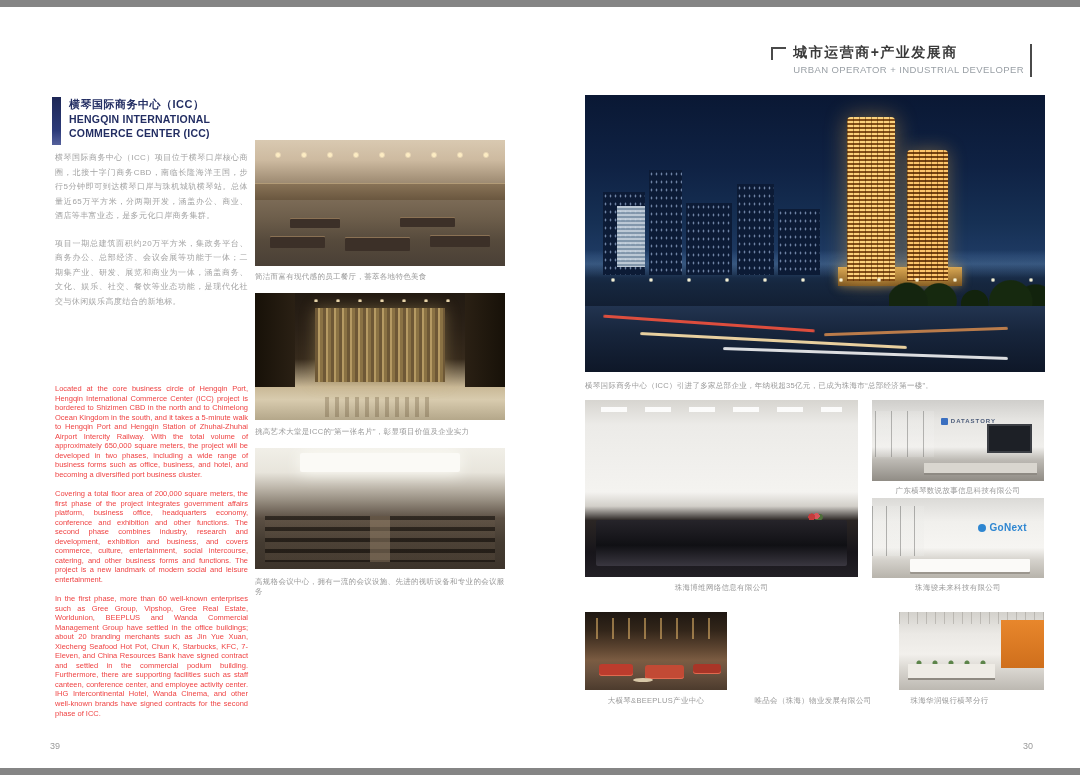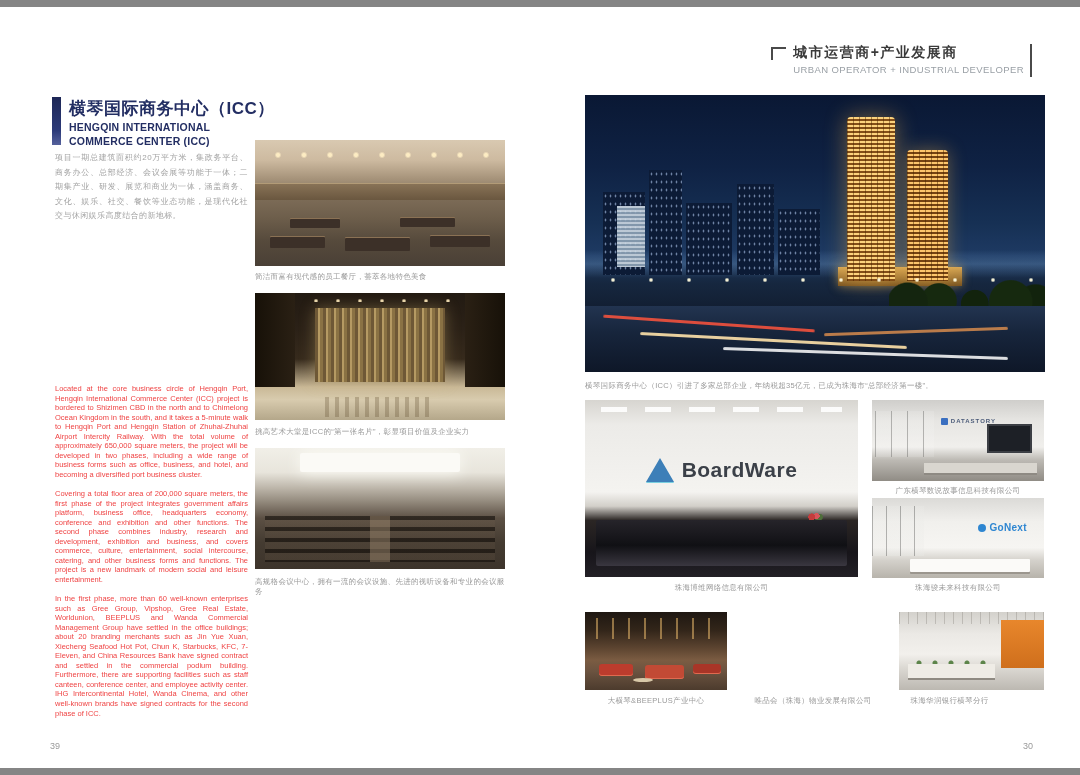--- a/index.html
+++ b/index.html
@@ -13,21 +13,21 @@
   .hdr{position:absolute;top:44px;right:48px;display:flex;align-items:flex-start;}
   .hdr-bracket{width:13px;height:11px;border-left:2px solid #4a4a4a;border-top:2px solid #4a4a4a;margin:3px 7px 0 0;}
   .hdr-text{}
   .hdr-cn{font-size:14px;font-weight:bold;color:#3a3a3a;letter-spacing:1.5px;}
   .hdr-en{font-size:9.5px;color:#9aa0a6;letter-spacing:.4px;margin-top:2px;}
   .hdr-bar{width:2px;height:33px;background:#4a4a4a;margin-left:6px;}
 
   
   .art-title{position:absolute;left:52px;top:97px;display:flex;}
   .art-bar{width:9px;height:48px;background:linear-gradient(180deg,#1d2756 0%,#2c3a79 70%,#55619c 100%);margin-right:8px;}
-  .t-cn{font-size:17px;font-weight:bold;color:#232e63;letter-spacing:.5px;}
+  .t-cn{font-size:11px;font-weight:bold;color:#232e63;letter-spacing:.5px;}
   .t-en{font-size:10.5px;font-weight:bold;color:#232e63;letter-spacing:.2px;line-height:1.35;}
 
   
   .col-cn{position:absolute;left:55px;top:151px;width:193px;color:#a3a3a3;}
   .col-cn p{margin:0 0 13px 0;font-size:8px;line-height:1.82;letter-spacing:.4px;text-align:justify;}
   .col-en{position:absolute;left:55px;top:384px;width:193px;color:#ef4444;}
   .col-en p{margin:0 0 10px 0;font-size:7.5px;line-height:1.27;text-align:justify;}
 
   
   .photo{position:absolute;overflow:hidden;}
@@ -192,20 +192,21 @@
   <div class="art-title">
     <div class="art-bar"></div>
     <div>
       <div class="t-cn">横琴国际商务中心（ICC）</div>
       <div class="t-en">HENGQIN INTERNATIONAL</div>
       <div class="t-en">COMMERCE CENTER (ICC)</div>
     </div>
   </div>
 
   <div class="col-cn">
+    <p>横琴国际商务中心（ICC）项目位于横琴口岸核心商圈，北接十字门商务CBD，南临长隆海洋王国，步行5分钟即可到达横琴口岸与珠机城轨横琴站。总体量近65万平方米，分两期开发，涵盖办公、商业、酒店等丰富业态，是多元化口岸商务集群。</p>
     <p>项目一期总建筑面积约20万平方米，集政务平台、商务办公、总部经济、会议会展等功能于一体；二期集产业、研发、展览和商业为一体，涵盖商务、文化、娱乐、社交、餐饮等业态功能，是现代化社交与休闲娱乐高度结合的新地标。</p>
   </div>
 
   <div class="col-en">
     <p>Located at the core business circle of Hengqin Port, Hengqin International Commerce Center (ICC) project is bordered to Shizimen CBD in the north and to Chimelong Ocean Kingdom in the south, and it takes a 5-minute walk to Hengqin Port and Hengqin Station of Zhuhai-Zhuhai Airport Intercity Railway. With the total volume of approximately 650,000 square meters, the project will be developed in two phases, including a wide range of business forms such as office, business, and hotel, and becoming a diversified port business cluster.</p>
     <p>Covering a total floor area of 200,000 square meters, the first phase of the project integrates government affairs platform, business office, headquarters economy, conference and exhibition and other functions. The second phase combines industry, research and development, exhibition and business, and covers commerce, culture, entertainment, social intercourse, catering, and other business forms and functions. The project is a new landmark of modern social and leisure entertainment.</p>
     <p>In the first phase, more than 60 well-known enterprises such as Gree Group, Vipshop, Gree Real Estate, Worldunion, BEEPLUS and Wanda Commercial Management Group have settled in the office buildings; about 20 branding merchants such as Jin Yue Xuan, Xiecheng Seafood Hot Pot, Chun K, Starbucks, KFC, 7-Eleven, and China Resources Bank have signed contract and settled in the commercial podium building. Furthermore, there are supporting facilities such as staff canteen, conference center, and employee activity center. IHG Intercontinental Hotel, Wanda Cinema, and other well-known brands have signed contracts for the second phase of ICC.</p>
   </div>
 
   <div class="photo ph-rest" style="left:255px;top:140px;width:250px;height:126px;">
@@ -251,24 +252,20 @@
     <div class="road"></div>
     <div class="trail tr1"></div>
     <div class="trail tr2"></div>
     <div class="trail tr3"></div>
     <div class="trail tr4"></div>
   </div>
   <div class="caption" style="left:585px;top:381px;width:460px;">横琴国际商务中心（ICC）引进了多家总部企业，年纳税超35亿元，已成为珠海市“总部经济第一楼”。</div>
 
   <div class="photo ph-bw" style="left:585px;top:400px;width:273px;height:177px;">
     <div class="ceil"></div>
-    <div class="logo">
-      <div class="tri"></div>
-      <div class="bw-text">BoardWare</div>
-    </div>
     <div class="flower"></div>
     <div class="desk"></div>
   </div>
   <div class="caption cap-c" style="left:585px;top:583px;width:273px;">珠海博维网络信息有限公司</div>
 
   <div class="photo ph-ds" style="left:872px;top:400px;width:172px;height:81px;">
     <div class="glass"></div>
     <div class="logo">
       <div class="ds-ic"></div>
       <div class="ds-text">DATASTORY</div>

